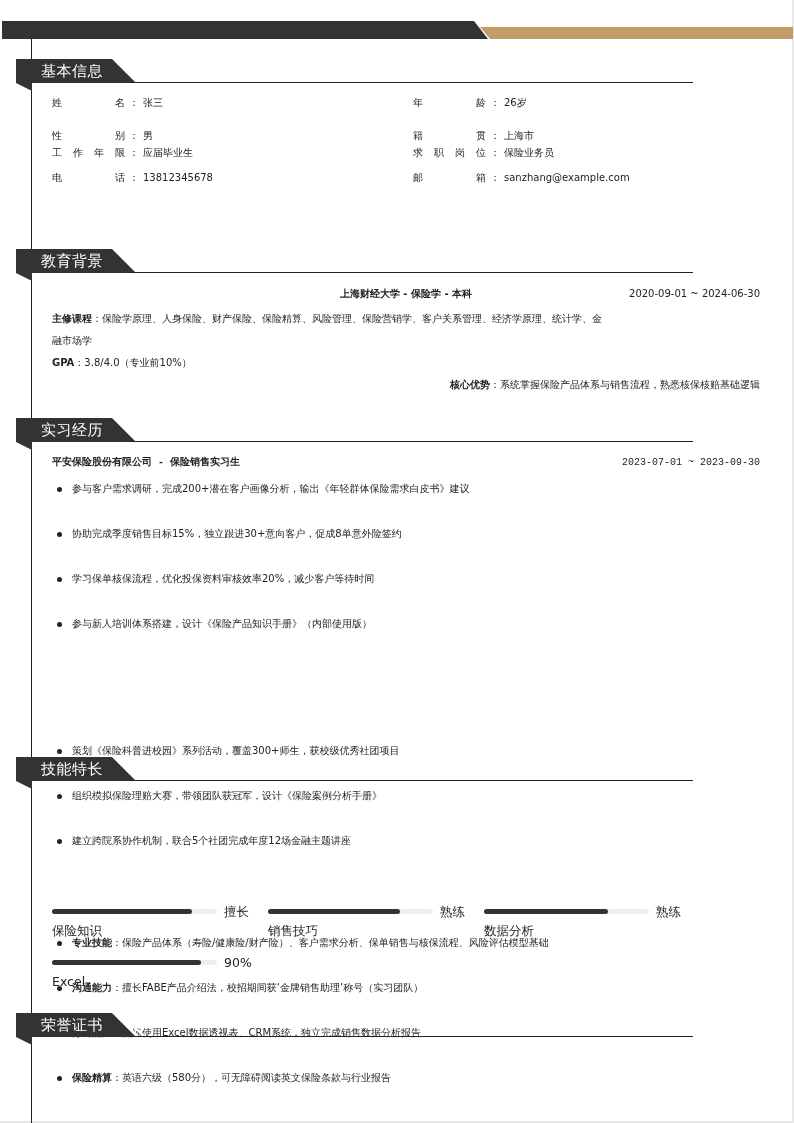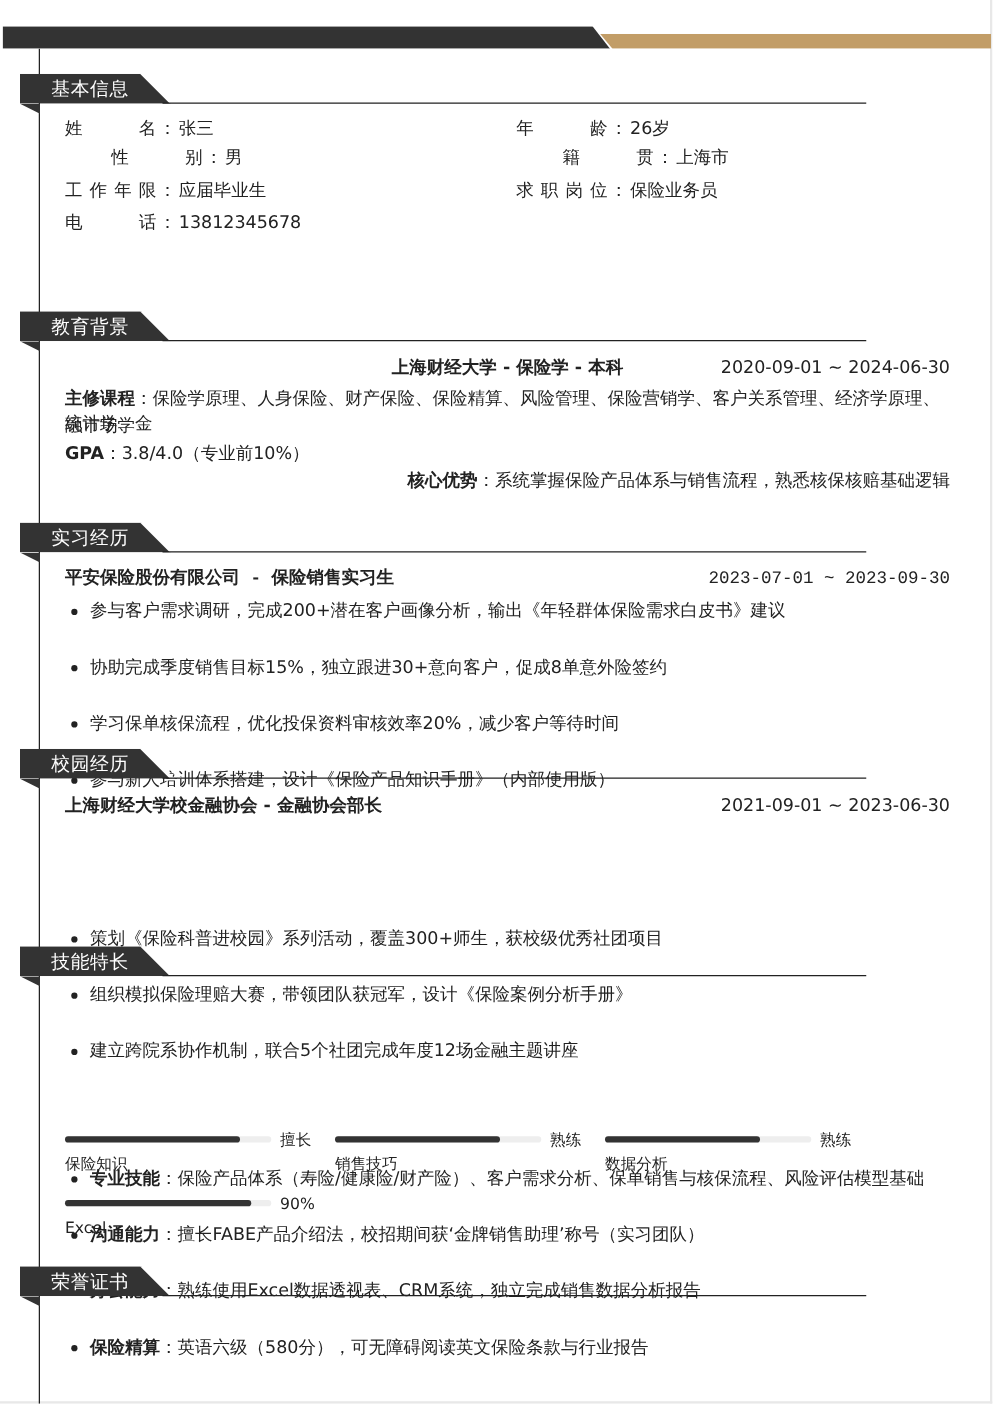--- a/index.html
+++ b/index.html
@@ -14,21 +14,21 @@
 
   
   .section { position: absolute; left: 0; width: 724px; }
   .sec-head { position: relative; height: 24px; }
   .sec-tab { position: absolute; left: 16px; top: 0; height: 24px; width: 138px; background: #333; clip-path: polygon(0 0, 97px 0, 121px 24px, 0 24px); }
   .sec-tab-fold { position: absolute; left: 16px; top: 24px; width: 16px; height: 8px; background: #333; clip-path: polygon(0 0, 16px 0, 16px 8px); }
   .sec-stripes { position: absolute; left: 110px; top: 0; width: 44px; height: 24px; }
   .sec-title { position: absolute; left: 41px; top: 2px; color: #fff; font-size: 15px; line-height: 20px; letter-spacing: 0.5px; }
   .sec-rule { position: absolute; left: 130px; right: 31px; top: 23px; height: 1px; background: #222; }
 
-  .row { position: absolute; left: 52px; right: 32px; line-height: 20px; font-size: 14px; }
+  .row { position: absolute; left: 52px; right: 32px; line-height: 20px; font-size: 10px; }
   .bold { font-weight: bold; }
   .date { position: absolute; right: 0; top: 0; margin-left: 23px; }
 
   .info-label { display: inline-block; width: 73px; text-align-last: justify; }
   .info-colon { display: inline-block; width: 18px; text-align: center; }
   .info-col-r { position: absolute; left: 361px; }
 
   .bullet { padding-left: 20px; position: relative; }
   .bullet::before { content: ""; position: absolute; left: 5px; top: 8px; width: 5px; height: 5px; border-radius: 50%; background: #222; }
 
@@ -58,30 +58,31 @@
       <div class="sec-title">基本信息</div>
       <div class="sec-rule"></div>
     </div>
   </div>
 
   <div>
     <div class="row" style="top:93px;">
       <span class="info-label">姓名</span><span class="info-colon">：</span><span>张三</span>
       <span class="info-col-r"><span class="info-label">年龄</span><span class="info-colon">：</span><span>26岁</span></span>
     </div>
-    <div class="row" style="top:116px;margin-left:37px;">
+    <div class="row" style="top:126px;">
       <span class="info-label">性别</span><span class="info-colon">：</span><span>男</span>
       <span class="info-col-r"><span class="info-label">籍贯</span><span class="info-colon">：</span><span>上海市</span></span>
     </div>
     <div class="row" style="top:143px;">
       <span class="info-label">工作年限</span><span class="info-colon">：</span><span>应届毕业生</span>
       <span class="info-col-r"><span class="info-label">求职岗位</span><span class="info-colon">：</span><span>保险业务员</span></span>
     </div>
     <div class="row" style="top:168px;">
       <span class="info-label">电话</span><span class="info-colon">：</span><span>13812345678</span>
+      <span class="info-col-r"><span class="info-label">邮箱</span><span class="info-colon">：</span><span>sanzhang@example.com</span></span>
     </div>
   </div>
 
   <div class="section" style="top:249px;">
     <div class="sec-head">
       <div class="sec-tab"></div>
       <div class="sec-tab-fold"></div>
       <svg class="sec-stripes" viewBox="0 0 44 24">
           <polygon points="2,0 6,0 30,24 26,24" fill="#fff"></polygon>
           <polygon points="9,0 12,0 36,24 33,24" fill="#fff"></polygon>
@@ -121,36 +122,20 @@
   </div>
   <div class="row bold" style="top:453px;font-family:Liberation Mono, monospace;">
     <span>平安保险股份有限公司 - 保险销售实习生</span>
     <span class="date" style="font-weight:normal;">2023-07-01 ~ 2023-09-30</span>
   </div>
   <div class="row bullet" style="top:479px;">参与客户需求调研，完成200+潜在客户画像分析，输出《年轻群体保险需求白皮书》建议</div>
   <div class="row bullet" style="top:504px;">协助完成季度销售目标15%，独立跟进30+意向客户，促成8单意外险签约</div>
   <div class="row bullet" style="top:529px;">学习保单核保流程，优化投保资料审核效率20%，减少客户等待时间</div>
   <div class="row bullet" style="top:554px;">参与新人培训体系搭建，设计《保险产品知识手册》（内部使用版）</div>
 
-  <div class="section" style="top:599px;">
-    <div class="sec-head">
-      <div class="sec-tab"></div>
-      <div class="sec-tab-fold"></div>
-      <svg class="sec-stripes" viewBox="0 0 44 24">
-          <polygon points="2,0 6,0 30,24 26,24" fill="#fff"></polygon>
-          <polygon points="9,0 12,0 36,24 33,24" fill="#fff"></polygon>
-        </svg>
-      <div class="sec-title">校园经历</div>
-      <div class="sec-rule"></div>
-    </div>
-  </div>
-  <div class="row bold" style="top:635px;">
-    <span>上海财经大学校金融协会 - 金融协会部长</span>
-    <span class="date" style="font-weight:normal;">2021-09-01 ~ 2023-06-30</span>
-  </div>
   <div class="row bullet" style="top:661px;">策划《保险科普进校园》系列活动，覆盖300+师生，获校级优秀社团项目</div>
   <div class="row bullet" style="top:686px;">组织模拟保险理赔大赛，带领团队获冠军，设计《保险案例分析手册》</div>
   <div class="row bullet" style="top:711px;">建立跨院系协作机制，联合5个社团完成年度12场金融主题讲座</div>
 
   <div class="section" style="top:757px;">
     <div class="sec-head">
       <div class="sec-tab"></div>
       <div class="sec-tab-fold"></div>
       <svg class="sec-stripes" viewBox="0 0 44 24">
           <polygon points="2,0 6,0 30,24 26,24" fill="#fff"></polygon>

